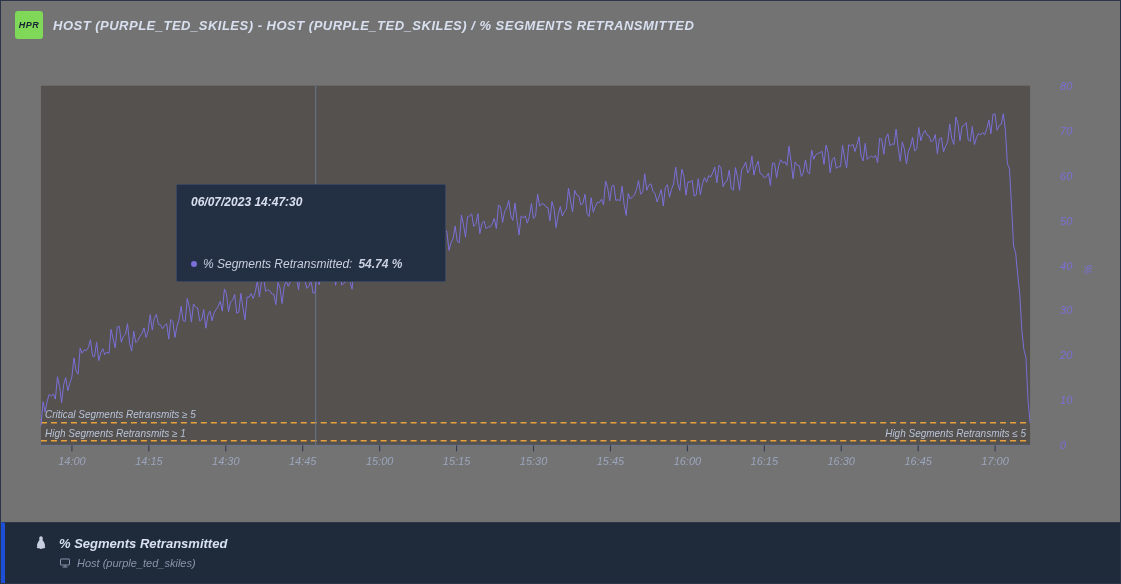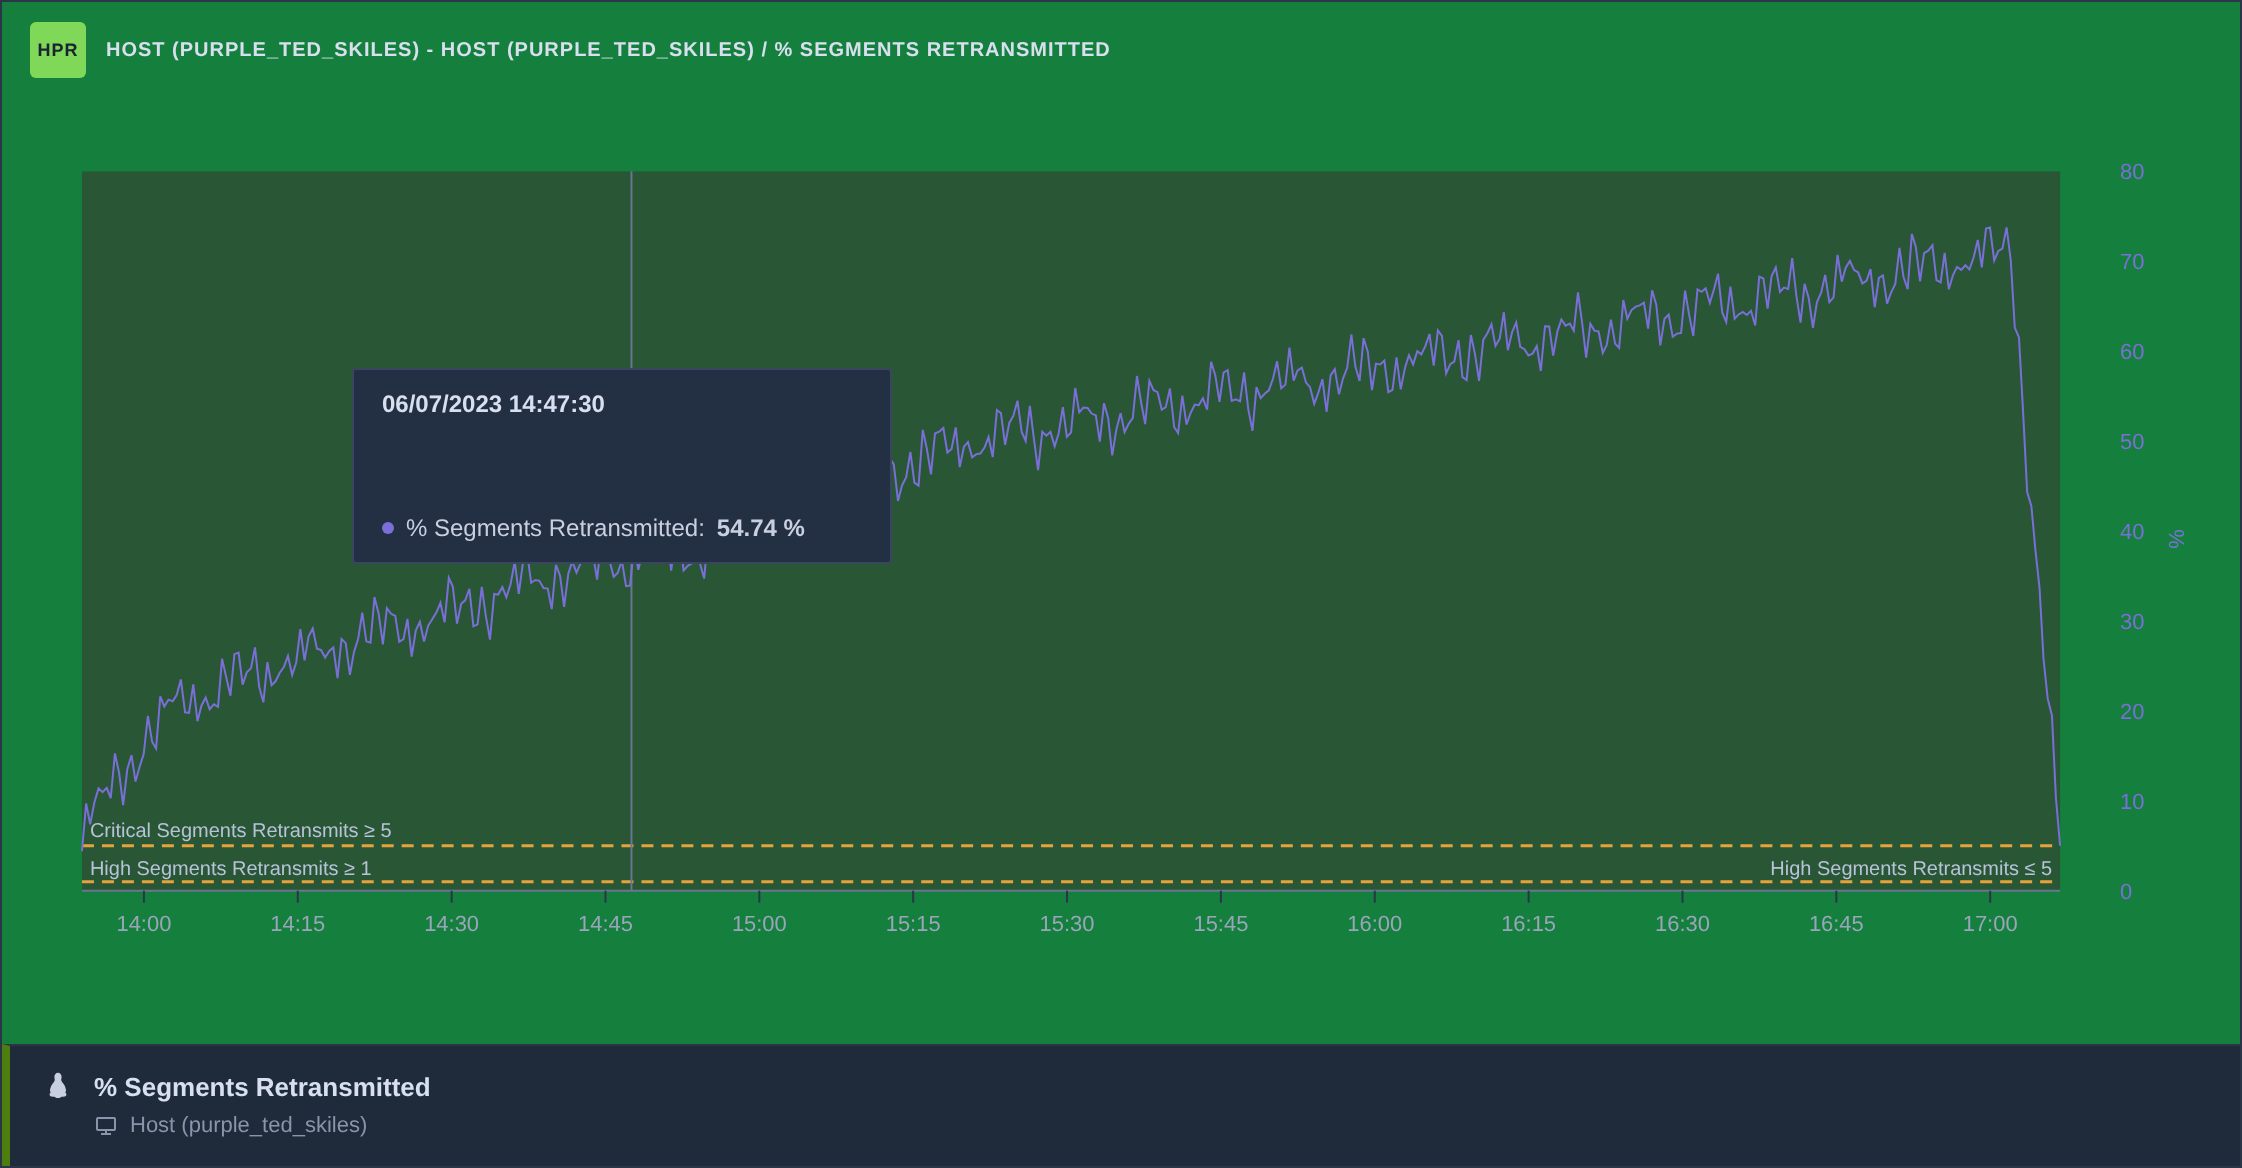--- a/index.html
+++ b/index.html
@@ -6,26 +6,27 @@
   body {
     background: #1a2332;
     color: #c8d0e0;
     font-family: -apple-system, BlinkMacSystemFont, "Segoe UI", Arial, sans-serif;
     font-size: 12px;
     width: 1121px;
     height: 584px;
     overflow: hidden;
   }
   .panel {
-    background: #15803d;
+    background: #737373;
     border: 1px solid #2a3548;
     margin: 0;
     height: 100%;
     display: flex;
     flex-direction: column;
+    font-style: italic;
   }
   .header {
     display: flex;
     align-items: center;
     padding: 10px 14px;
     gap: 10px;
   }
   .badge {
     width: 28px;
     height: 28px;
@@ -33,21 +34,21 @@
     color: #1a2332;
     font-size: 9px;
     font-weight: 700;
     display: flex;
     align-items: center;
     justify-content: center;
     border-radius: 3px;
     letter-spacing: 0.5px;
   }
   .title {
-    font-size: 10px;
+    font-size: 13px;
     font-weight: 700;
     letter-spacing: 0.5px;
     color: #d8e0f0;
   }
   .chart-wrap {
     flex: 1;
     position: relative;
     padding: 10px 20px 10px 20px;
   }
   svg.chart { width: 100%; height: 100%; display: block; }
@@ -70,22 +71,22 @@
     min-width: 270px;
     pointer-events: none;
   }
   .tooltip .tt-ts { font-weight: 700; font-size: 12px; color: #d8e0f0; margin-bottom: 10px; }
   .tooltip .tt-row { display: flex; align-items: center; gap: 6px; font-size: 12px; color: #c8d0e0; margin-top: 48px; }
   .tt-dot { width: 6px; height: 6px; border-radius: 50%; background: #7a6fd8; display:inline-block; }
   .tt-val { font-weight: 700; }
   .vline { stroke: #6a7590; stroke-width: 1; }
   .footer {
     border-top: 1px solid #2a3548;
-    border-left: 4px solid #4d7c0f;
-    padding: 12px 18px 14px 16px;
+    border-left: 4px solid #1d4ed8;
+    padding: 12px 18px 14px 28px;
     background: #1f2a3a;
   }
   .footer .fmain { font-size: 13px; font-weight: 700; color: #d8e0f0; display:flex; align-items:center; gap:10px; }
   .footer .fsub { font-size: 11px; color: #8a95ac; margin-top: 6px; margin-left: 26px; display:flex; align-items:center; gap:6px; }
   .icon { display:inline-flex; }
 </style>
 </head>
 <body>
 
 <div class="panel">

